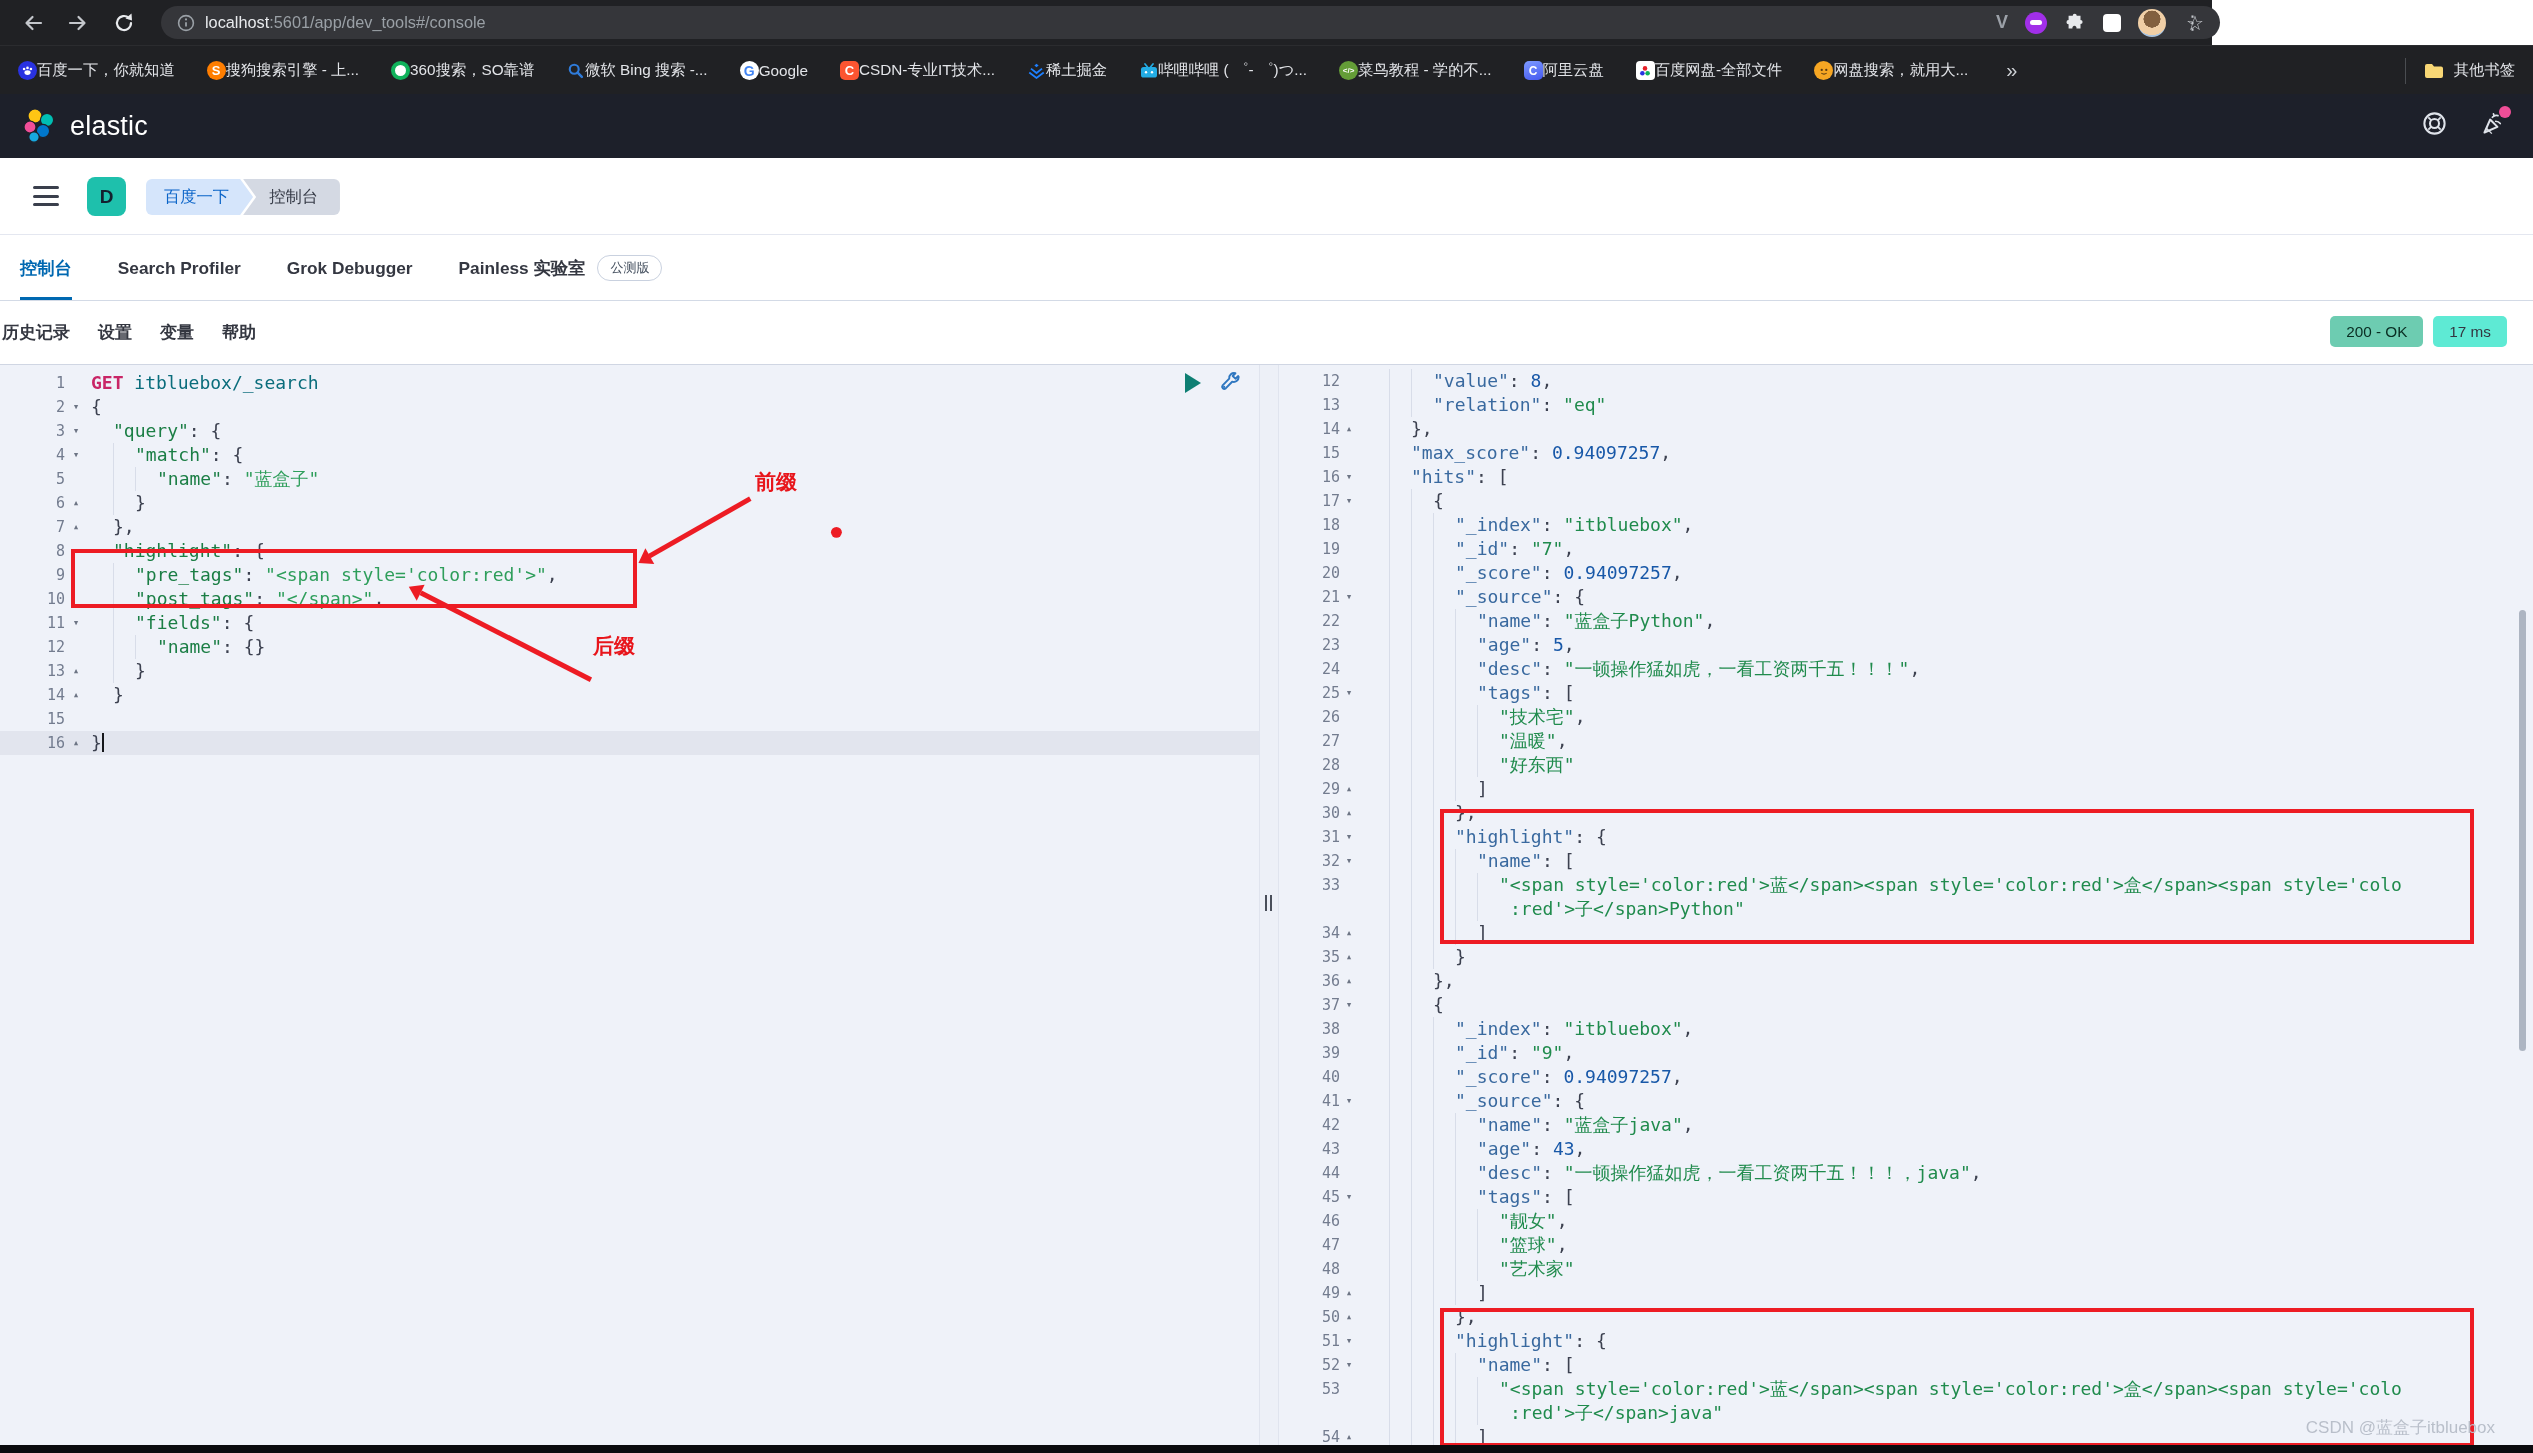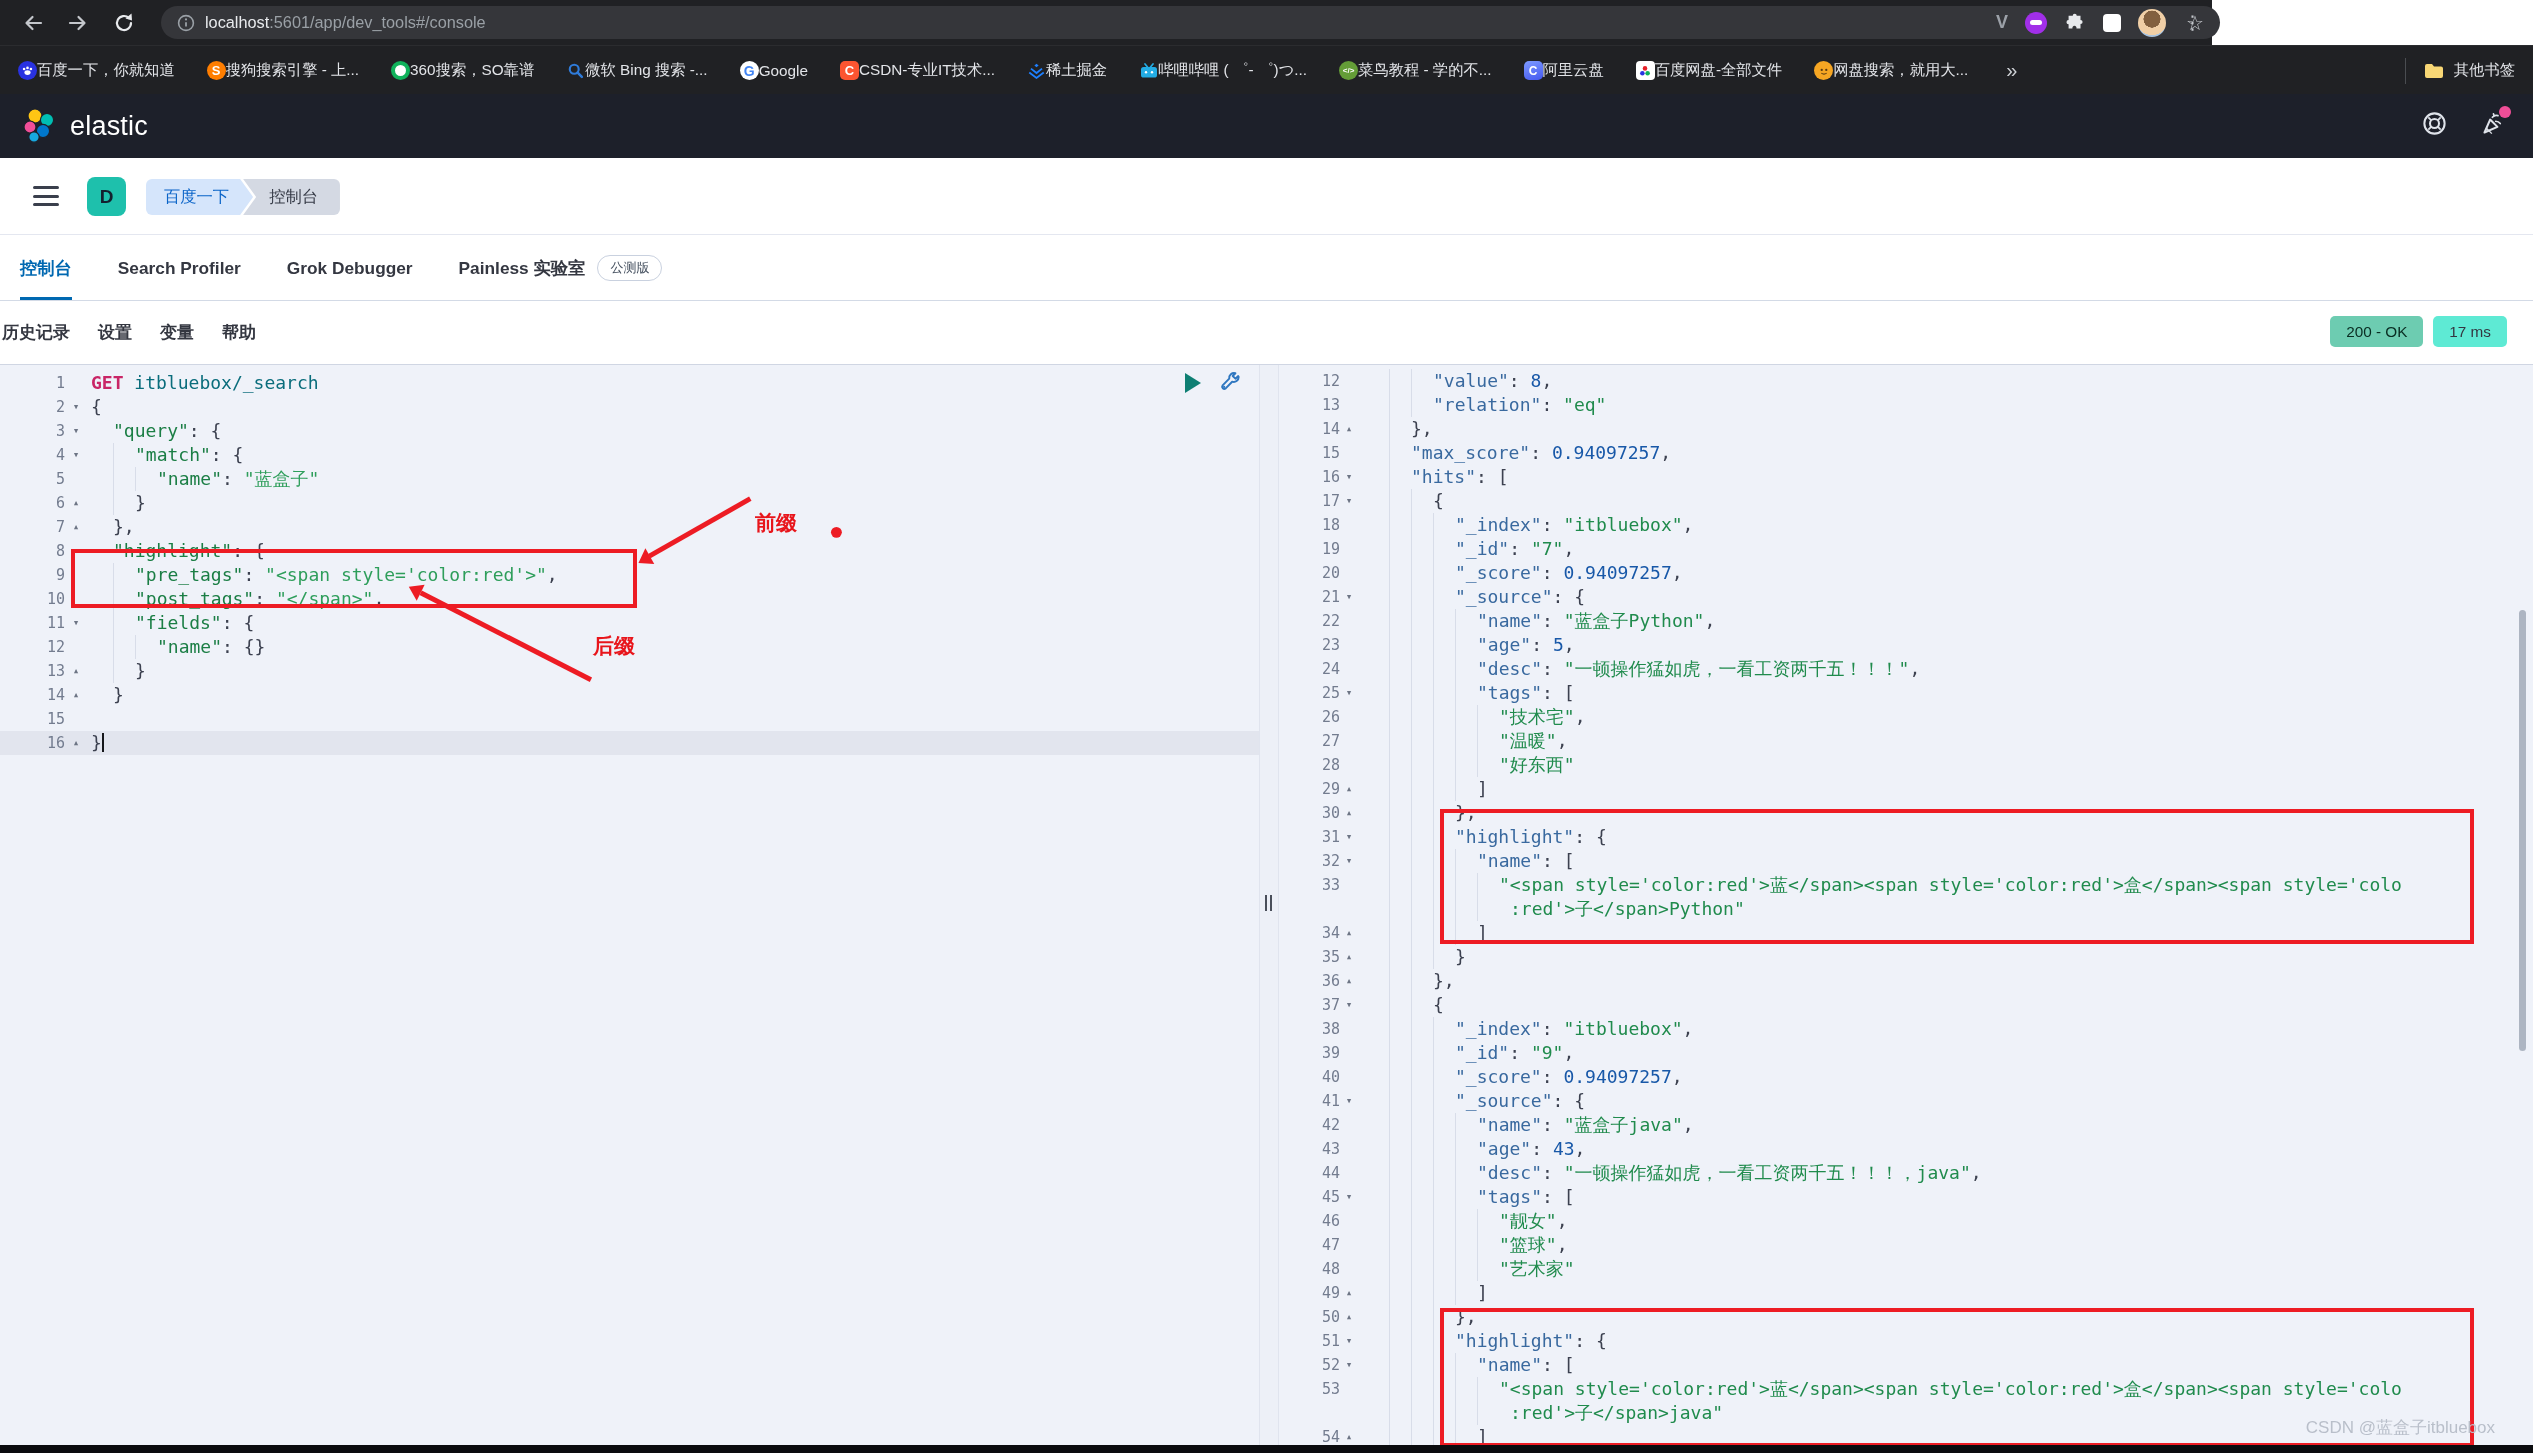--- a/index.html
+++ b/index.html
@@ -433,21 +433,21 @@
   <div class="redbox" style="left:1440px;top:444px;width:1034px;height:135px;"></div>
   <div class="redbox" style="left:1440px;top:943px;width:1034px;height:139px;"></div>
 
   <svg id="annsvg" width="2533" height="1081" viewBox="0 0 2559 1092">
     <line x1="758" y1="135" x2="656" y2="193" stroke="#ed1c24" stroke-width="5"></line>
     <polygon points="645,200 652,185 661,201" fill="#ed1c24"></polygon>
     <line x1="597" y1="318" x2="425" y2="230" stroke="#ed1c24" stroke-width="5"></line>
     <polygon points="413,224 429,222 421,238" fill="#ed1c24"></polygon>
     <circle cx="845" cy="169" r="5.5" fill="#ed1c24"></circle>
   </svg>
-  <div class="annlabel" style="left:755px;top:103px;margin-top:41px;">前缀</div>
+  <div class="annlabel" style="left:755px;top:103px;">前缀</div>
   <div class="annlabel" style="left:593px;top:267px;">后缀</div>
 
   <div id="rscroll"></div>
   <div id="watermark">CSDN @蓝盒子itbluebox</div>
 </div>
 
 <div id="bottomstrip"></div>
 
 
 </body></html>

